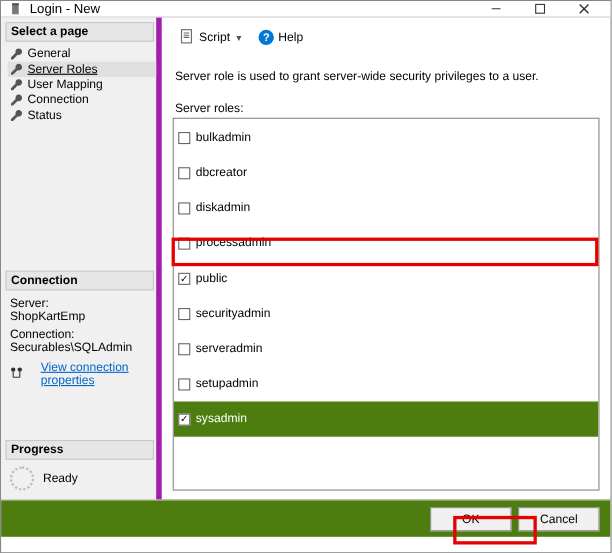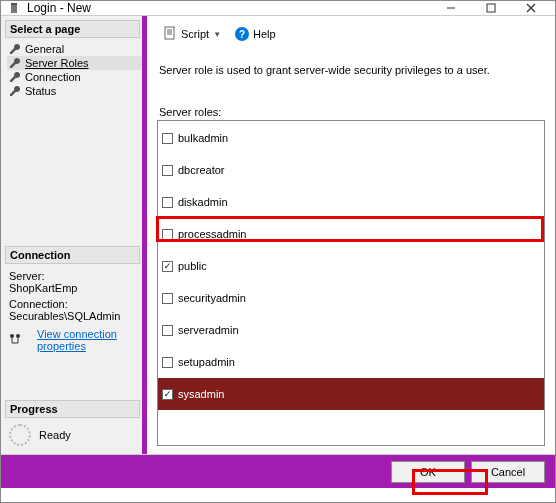--- a/index.html
+++ b/index.html
@@ -104,39 +104,39 @@
     display: flex; align-items: center; gap: 4px;
     padding: 2px 4px;
   }
   .dropdown-caret { font-size: 8px; color:#555; }
   .help-circle {
     width: 14px; height: 14px; border-radius: 50%;
     background:#0078d7; color:#fff; font-size:10px; font-weight:bold;
     display:inline-flex; align-items:center; justify-content:center;
   }
   .desc { margin: 18px 4px 14px 4px; }
-  .roles-label { margin: 16px 4px 2px 4px; }
+  .roles-label { margin: 3px 4px 2px 4px; }
   .roles-box {
     flex: 1;
     border: 1px solid #888;
     background: #fff;
     margin: 0 2px 2px 2px;
     padding: 1px 0;
     overflow: hidden;
     position: relative;
   }
   .role-row {
     display: flex; align-items: center;
     gap: 5px;
     padding: 16px 4px;
     height: 15px;
     font-size: 11px;
   }
   .role-row.sel {
-    background: #7f1d1d;
+    background: #4d7c0f;
     color: #fff;
   }
   .cb {
     width: 11px; height: 11px;
     border: 1px solid #666;
     background: #fff;
     display: inline-flex;
     align-items: center; justify-content: center;
     font-size: 9px; line-height: 1; color:#000;
   }
@@ -144,21 +144,21 @@
   .cb.checked::after { content: "✓"; }
 
   .buttonbar {
     height: 34px;
     border-top: 1px solid #ccc;
     display: flex;
     align-items: center;
     justify-content: flex-end;
     gap: 6px;
     padding: 0 10px;
-    background: #a21caf;
+    background: #4d7c0f;
   }
   .dlgbtn {
     min-width: 74px;
     height: 22px;
     border: 1px solid #8a8a8a;
     background: #f0f0f0;
     font-size: 11px;
     display:flex; align-items:center; justify-content:center;
   }
 
@@ -222,20 +222,28 @@
           </span>
           <span>General</span>
         </div>
         <div class="page-item selected">
           <span class="wrench">
             <svg width="12" height="12" viewBox="0 0 12 12">
               <path d="M8 1a3 3 0 0 0-2.8 4L1 9.2V11h1.8L7 6.8A3 3 0 1 0 8 1z" fill="#555"></path>
             </svg>
           </span>
           <span>Server Roles</span>
+        </div>
+        <div class="page-item">
+          <span class="wrench">
+            <svg width="12" height="12" viewBox="0 0 12 12">
+              <path d="M8 1a3 3 0 0 0-2.8 4L1 9.2V11h1.8L7 6.8A3 3 0 1 0 8 1z" fill="#555"></path>
+            </svg>
+          </span>
+          <span>User Mapping</span>
         </div>
         <div class="page-item">
           <span class="wrench">
             <svg width="12" height="12" viewBox="0 0 12 12">
               <path d="M8 1a3 3 0 0 0-2.8 4L1 9.2V11h1.8L7 6.8A3 3 0 1 0 8 1z" fill="#555"></path>
             </svg>
           </span>
           <span>Connection</span>
         </div>
         <div class="page-item">

